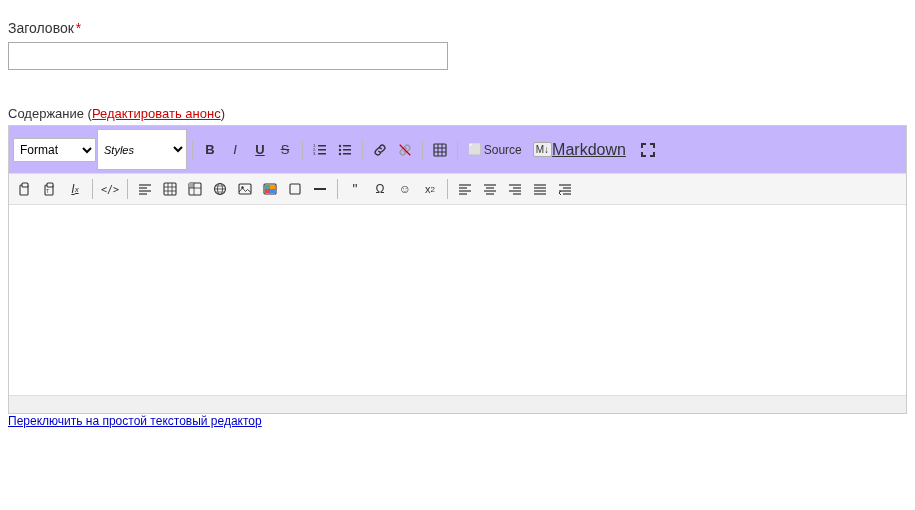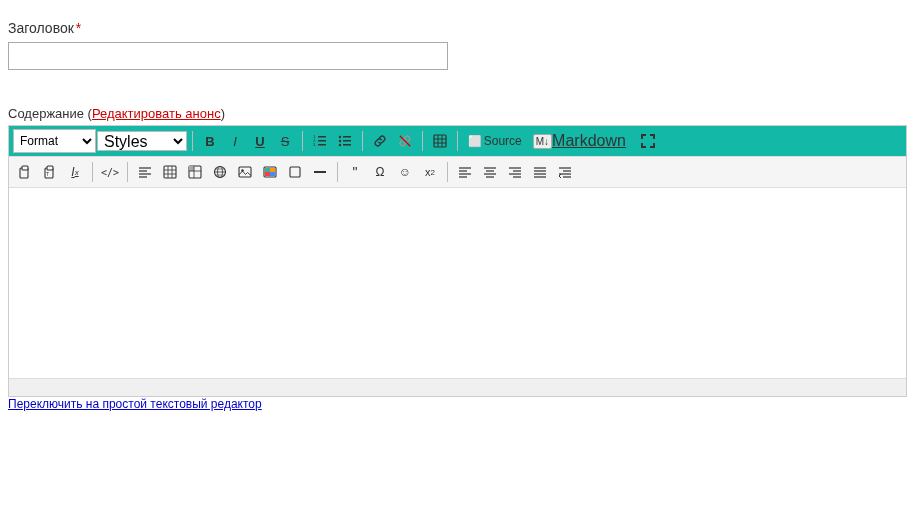--- a/index.html
+++ b/index.html
@@ -40,21 +40,21 @@
       color: #c00;
       text-decoration: underline;
     }
     .editor-wrapper {
       border: 1px solid #ccc;
       width: 100%;
     }
     .toolbar-row1 {
       display: flex;
       align-items: center;
-      background: #14b8a6;
+      background: #c4b5fd;
       border-bottom: 1px solid #ddd;
       padding: 3px 4px;
       flex-wrap: wrap;
       gap: 1px;
     }
     .toolbar-row2 {
       display: flex;
       align-items: center;
       background: #f5f5f5;
       border-bottom: 1px solid #ddd;
@@ -72,27 +72,28 @@
     .format-select {
       height: 24px;
       font-size: 12px;
       border: 1px solid #bbb;
       background: #fff;
       padding: 0 2px;
       min-width: 80px;
       cursor: pointer;
     }
     .styles-select {
-      height: 20px;
-      font-size: 16px;
+      height: 41px;
+      font-size: 11px;
       border: 1px solid #bbb;
       background: #fff;
       padding: 0 2px;
       min-width: 90px;
       cursor: pointer;
+      font-style: italic;
     }
     .tb-btn {
       display: inline-flex;
       align-items: center;
       justify-content: center;
       width: 24px;
       height: 24px;
       background: none;
       border: none;
       cursor: pointer;

